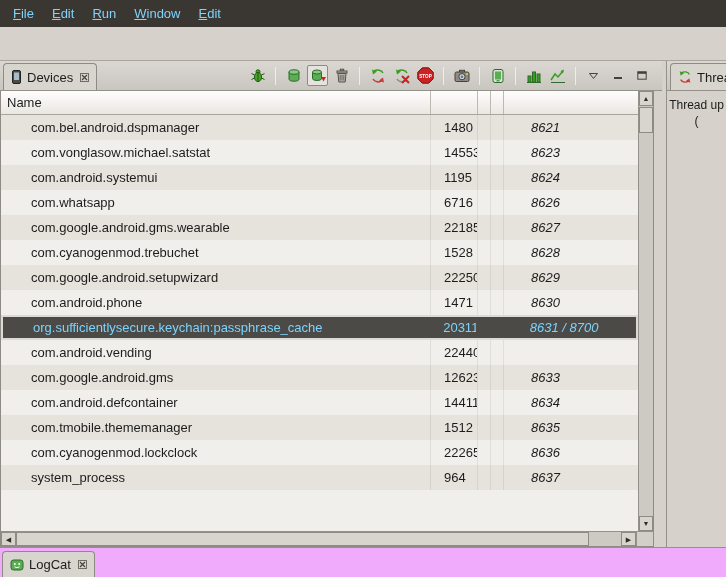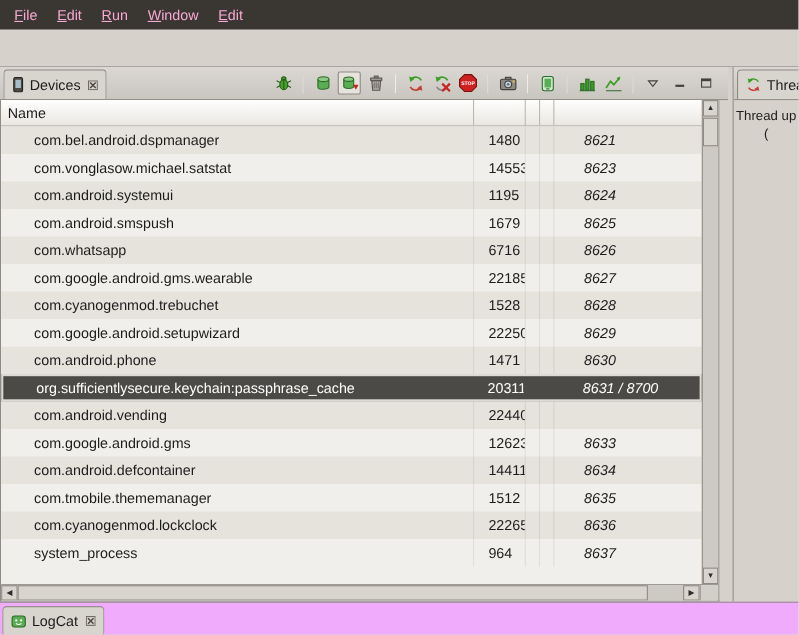--- a/index.html
+++ b/index.html
@@ -7,21 +7,21 @@
   body {
     font-family: "Liberation Sans", "DejaVu Sans", sans-serif;
     background:#d6d2cb;
     position:relative;
     color:#1c1c1c;
   }
 
   
   .menubar {
     position:absolute; top:0; left:0; right:0; height:27px;
-    background:#3a3733; color:#f9a8d4;
+    background:#3a3733; color:#7dd3fc;
     display:flex; align-items:center; padding-left:4px;
     font-size:13px;
   }
   .menu-item { display:inline-block; padding:4px 9px; cursor:default; }
   .menu-item::first-letter { text-decoration:underline; }
 
   
   .toolbar-strip {
     position:absolute; top:27px; left:0; right:0; height:34px;
     background:#d6d2cb; border-bottom:1px solid #aaa69f;
@@ -74,21 +74,21 @@
 
   .tbody { flex:1; overflow:hidden; background:#f1efeb; }
   .row { height:25px; display:flex; align-items:stretch; font-size:13px; }
   .row:nth-child(odd)  { background:#e6e3dd; }
   .row:nth-child(even) { background:#f1efeb; }
   .cell { display:flex; align-items:center; overflow:hidden; white-space:nowrap; border-right:1px solid rgba(0,0,0,0.07); }
   .cell.w-name { padding-left:30px; }
   .cell.w-pid  { padding-left:13px; }
   .cell.w-port { padding-left:27px; border-right:none;font-style:italic; }
   .row.selected {
-    background:#4b4a47; color:#ffffff;
+    background:#4b4a47; color:#7dd3fc;
     border:2px solid #dcdad5;
   }
   .row.selected .cell { border-right-color:transparent; }
 
   
   .vscroll { width:15px; background:#cdc9c3; border-left:1px solid #94908a; display:flex; flex-direction:column; }
   .scroll-btn {
     height:15px; background:#d8d4ce; border:1px solid #8f8b84;
     display:flex; align-items:center; justify-content:center;
     font-size:7px; color:#2e2c29; line-height:1;
@@ -291,27 +291,20 @@
     <div class="cell w-c3"></div>
     <div class="cell w-c4"></div>
     <div class="cell w-port">8623</div>
   </div>
               <div class="row">
     <div class="cell w-name">com.android.systemui</div>
     <div class="cell w-pid">1195</div>
     <div class="cell w-c3"></div>
     <div class="cell w-c4"></div>
     <div class="cell w-port">8624</div>
-  </div>
-              <div class="row">
-    <div class="cell w-name">com.android.smspush</div>
-    <div class="cell w-pid">1679</div>
-    <div class="cell w-c3"></div>
-    <div class="cell w-c4"></div>
-    <div class="cell w-port">8625</div>
   </div>
               <div class="row">
     <div class="cell w-name">com.whatsapp</div>
     <div class="cell w-pid">6716</div>
     <div class="cell w-c3"></div>
     <div class="cell w-c4"></div>
     <div class="cell w-port">8626</div>
   </div>
               <div class="row">
     <div class="cell w-name">com.google.android.gms.wearable</div>

